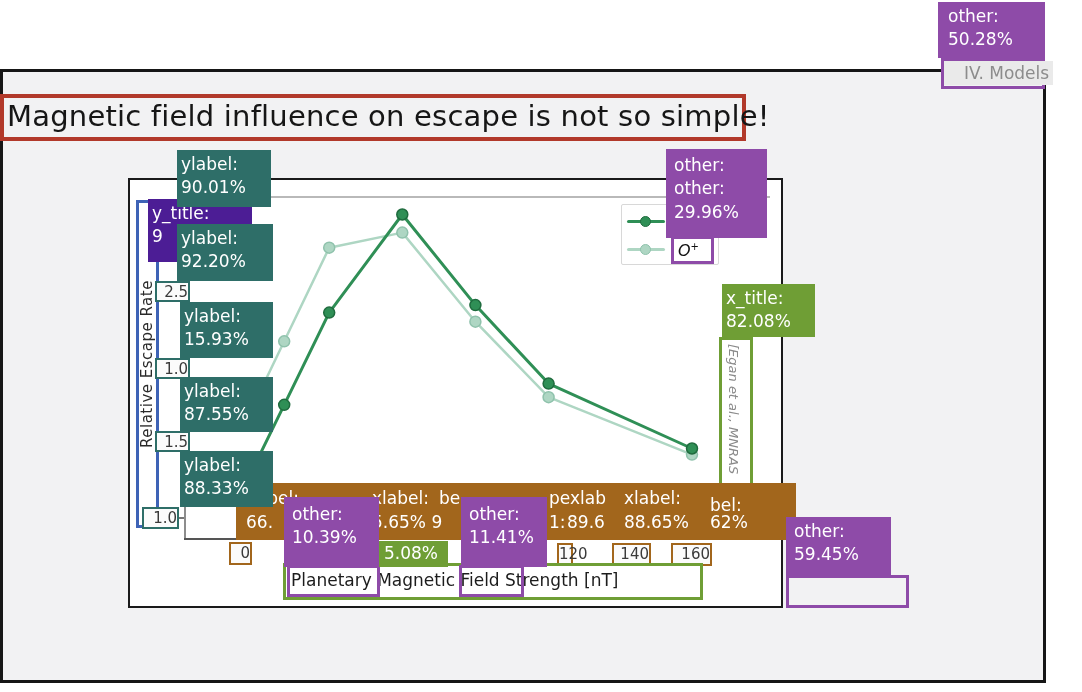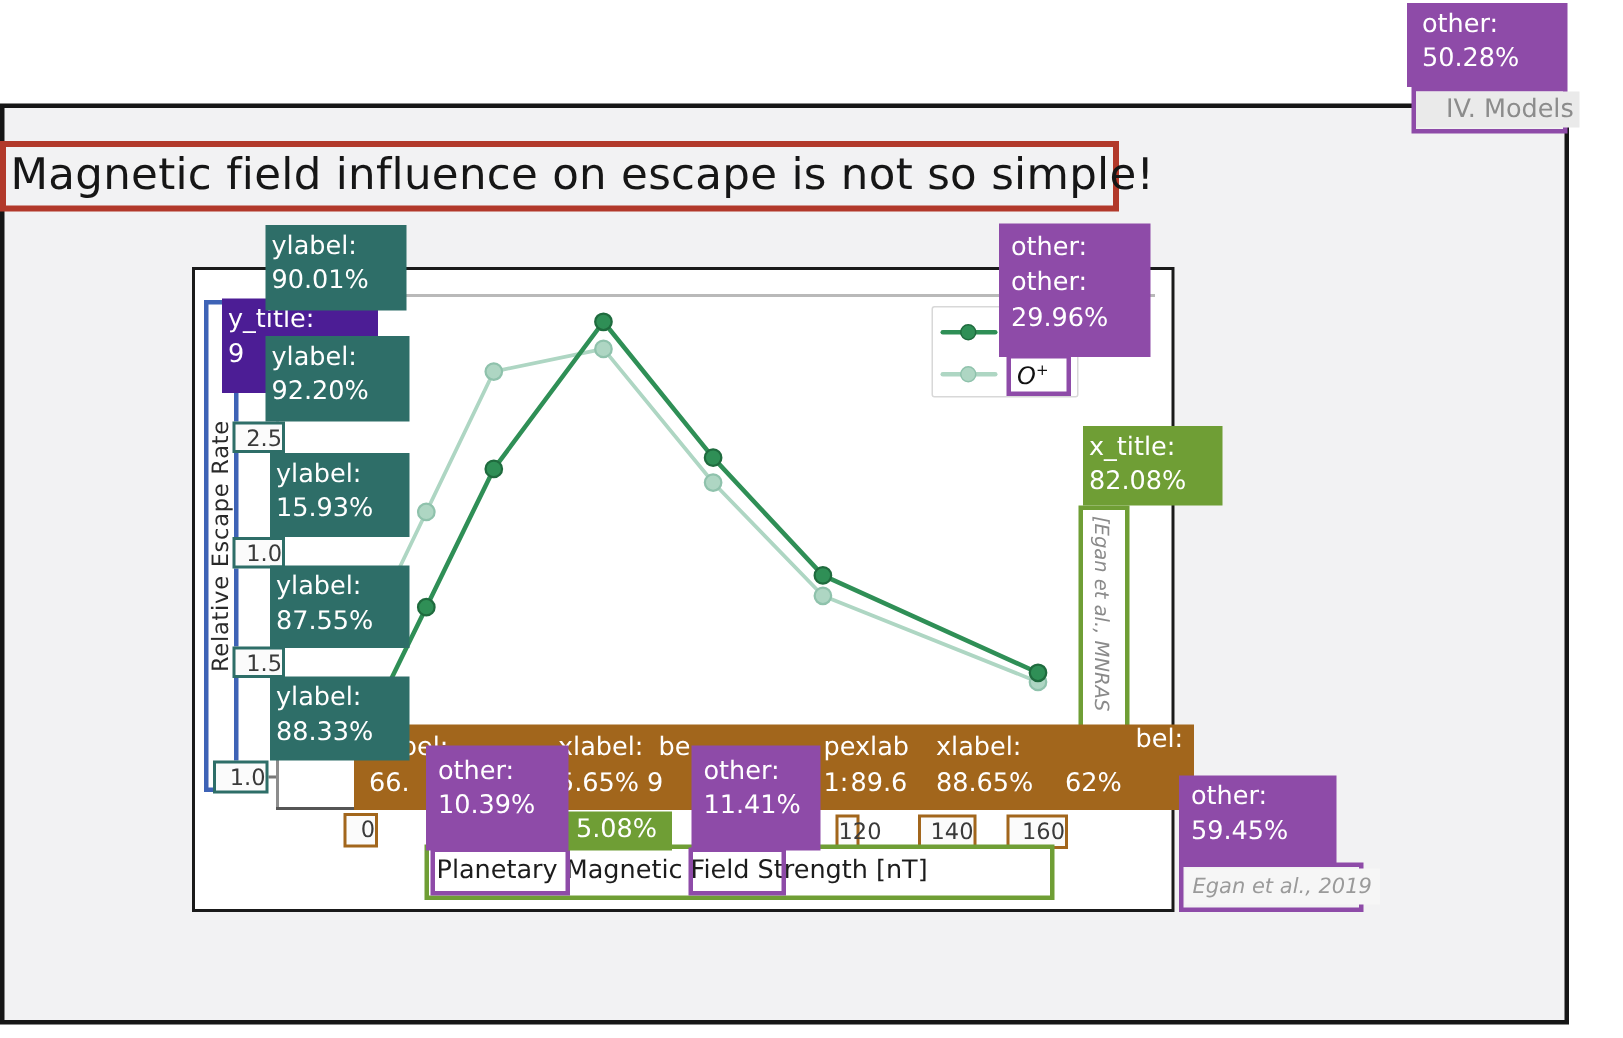--- a/index.html
+++ b/index.html
@@ -106,21 +106,21 @@
   <div class="b bb bb-green" style="left:719px;top:337px;width:34px;height:183px;"></div>
   <div class="b vcite" style="left:726px;top:344px;">[Egan et al., MNRAS</div>
 
   <div class="b strip" style="left:236px;top:483px;width:560px;height:57px;">
     <span class="frag" style="left:6px;top:5px;">xlabel:</span>
     <span class="frag" style="left:136px;top:5px;">xlabel:</span>
     <span class="frag" style="left:203px;top:5px;">be</span>
     <span class="frag" style="left:313px;top:5px;">pe</span>
     <span class="frag" style="left:334px;top:5px;">xlab</span>
     <span class="frag" style="left:388px;top:5px;">xlabel:</span>
-    <span class="frag" style="left:474px;top:0;margin-left:47px;">bel:</span>
+    <span class="frag" style="left:474px;top:12px;">bel:</span>
     <span class="frag" style="left:10px;top:29px;">66.</span>
     <span class="frag" style="left:136px;top:29px;">5.65% 9</span>
     <span class="frag" style="left:313px;top:29px;">1:</span>
     <span class="frag" style="left:331px;top:29px;">89.6</span>
     <span class="frag" style="left:388px;top:29px;">88.65%</span>
     <span class="frag" style="left:474px;top:29px;">62%</span>
   </div>
 
   <div class="b tag tag-green" style="left:378px;top:541px;width:70px;height:26px;padding:1px 6px;">5.08%</div>
 
@@ -178,15 +178,14 @@
       <span>50.28%</span>
   </div>
   <div class="b bb bb-purple" style="left:941px;top:58px;width:104px;height:31px;"></div>
   <div class="b gray-label" style="left:944px;top:61px;padding-left:20px;">IV. Models</div>
 
   <div class="b tag tag-purple" style="left:786px;top:517px;width:105px;height:60px;padding:3px 8px;">
     <span>other:</span>
       <span>59.45%</span>
   </div>
   <div class="b bb bb-purple" style="left:786px;top:575px;width:123px;height:33px;"></div>
-  <div class="b cite-bottom" style="left:790px;top:579px;">Egan et al., 2019</div>
 
 </div>
 
 </body></html>

